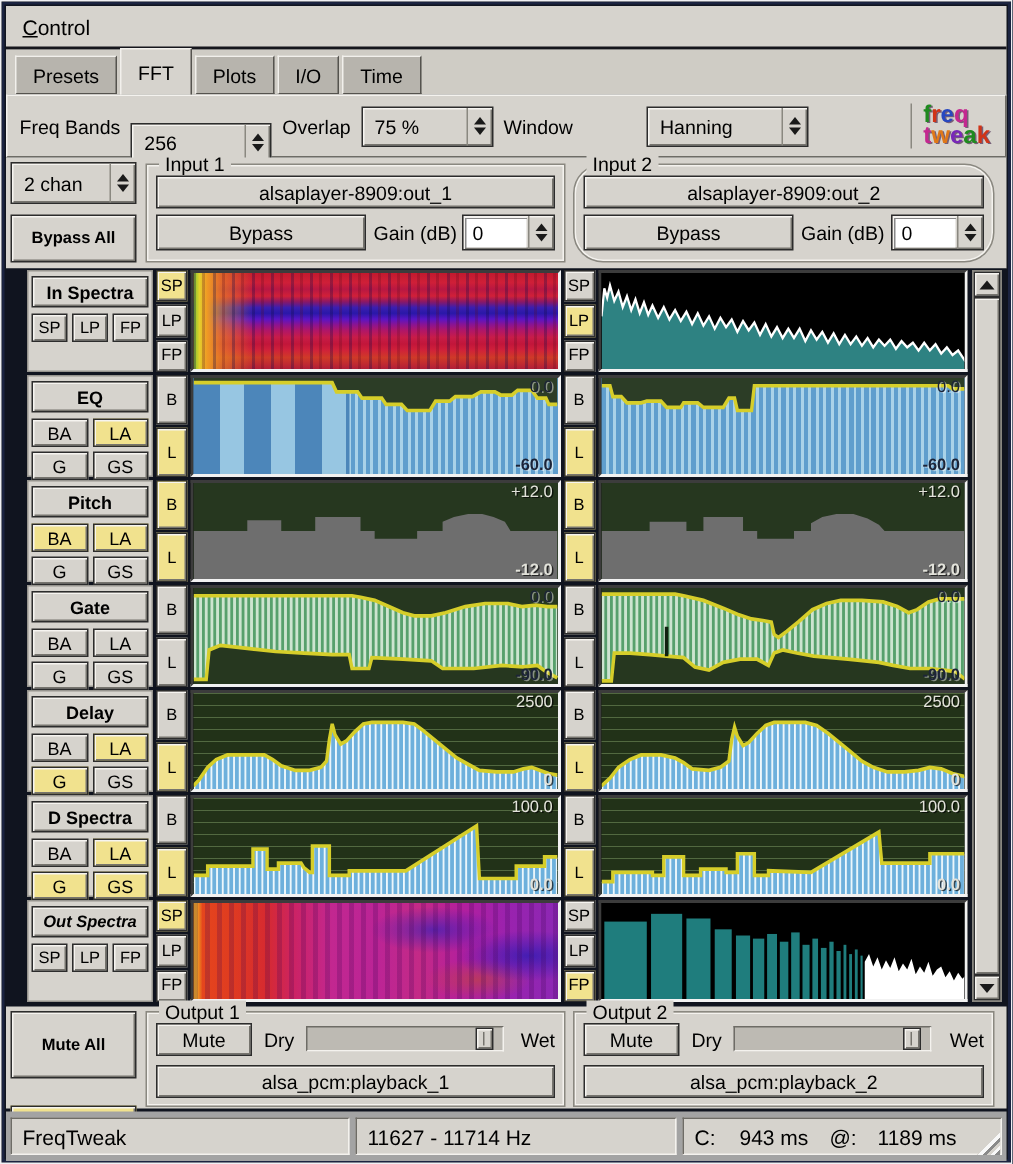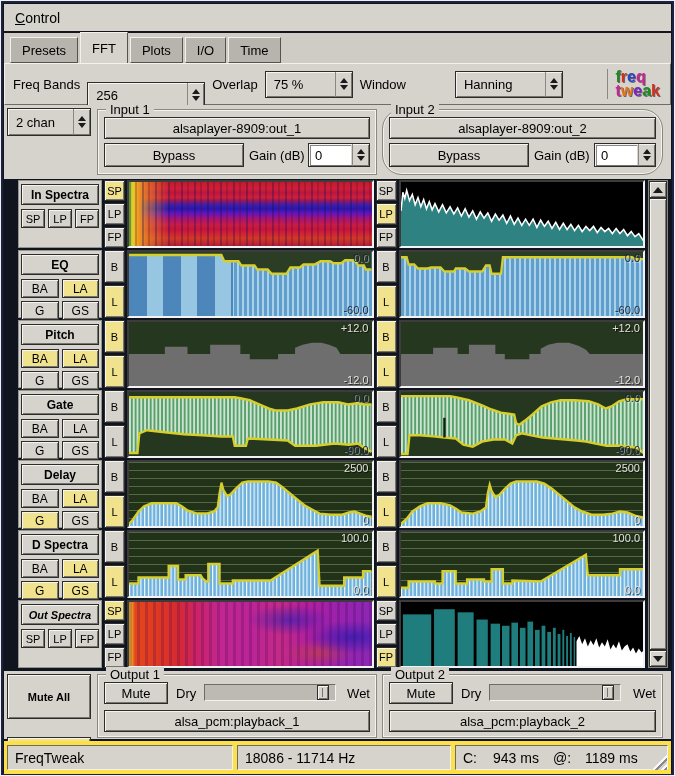--- a/index.html
+++ b/index.html
@@ -50,21 +50,21 @@
   .subgrid{display:grid;grid-template-columns:1fr 1fr;gap:3px;margin-top:4px;}
   .subgrid .btn{height:19px;font-size:12px;}
   .subrow3{display:flex;gap:3px;margin-top:4px;}
   .subrow3 .btn{width:25px;height:19px;font-size:11px;}
   .modecol{width:21px;display:flex;flex-direction:column;gap:2px;}
   .modecol .btn{flex:1;font-size:11px;padding:0;}
   .dispwrap{flex:1;position:relative;border:2px solid;border-color:#3c3c3c #f2f2f2 #f2f2f2 #3c3c3c;box-sizing:border-box;background:#000;}
   .disp{position:absolute;inset:0;overflow:hidden;}
   .disp svg{position:absolute;inset:0;width:100%;height:100%;display:block;}
   .vlabel{position:absolute;right:3px;font-size:11px;}
-  .vlabel.top{top:0px;} .vlabel.bot{bottom:0px;}
+  .vlabel.top{top:0px;} .vlabel.bot{bottom:0px;font-weight:bold;}
   .lab-dark{color:#1c2438;text-shadow:1px 1px 0 rgba(255,255,255,.45);}
   .lab-light{color:#e2e2da;text-shadow:1px 1px 0 rgba(0,0,0,.65);}
   .bg-dkgreen{background:#26371f;}
   .bg-grid{background:repeating-linear-gradient(180deg,rgba(130,160,105,.5) 0 1px,rgba(0,0,0,0) 1px 8px),#223218;}
   .eqbg{background:repeating-linear-gradient(90deg,#5f9ecd 0 3px,#a9d2e8 3px 5px);}
   .wideband{position:absolute;left:0;top:0;bottom:0;width:43%;
     background:repeating-linear-gradient(90deg,#4c86ba 0 18px,#97c6e2 18px 34px);}
   .spectro1{position:absolute;inset:0;background:
     repeating-linear-gradient(90deg,rgba(20,10,70,.30) 0 2px,rgba(0,0,0,0) 2px 6px,rgba(90,10,30,.25) 6px 8px,rgba(0,0,0,0) 8px 13px),
     linear-gradient(90deg,#7dc42e 0px,#e3cf2b 4px,#ef9a24 9px,rgba(239,154,36,.6) 18px,rgba(239,154,36,0) 40px),
@@ -83,21 +83,21 @@
   .sarrow.up{top:0;} .sarrow.down{bottom:0;}
   .sthumb{position:absolute;left:0;right:0;top:17px;bottom:17px;background:#d6d3cd;border:1px solid #2c2c2c;
     box-shadow:inset 1px 1px 0 #f6f4f0,inset -1px -1px 0 #76746e;box-sizing:border-box;}
   
   #outputrow{position:absolute;left:3px;top:670px;right:3px;height:68px;background:#d6d3cd;}
   .slider{position:relative;height:17px;background:#bdbab3;border:1px solid;border-color:#6e6c66 #f4f2ee #f4f2ee #6e6c66;box-sizing:border-box;}
   .sthumb2{position:absolute;top:0px;width:12px;height:15px;background:#d6d3cd;border:1px solid #2c2c2c;
     box-shadow:inset 1px 1px 0 #f6f4f0,inset -1px -1px 0 #76746e;box-sizing:border-box;}
   .sthumb2:after{content:"";position:absolute;left:4px;top:2px;bottom:2px;width:1px;background:#76746e;}
   
-  #statusbar{position:absolute;left:3px;top:740px;right:3px;height:33px;background:#fde047;
+  #statusbar{position:absolute;left:3px;top:740px;right:3px;height:33px;background:#a3a3a3;
     display:flex;gap:4px;align-items:center;padding:0 3px;box-sizing:border-box;font-size:14px;}
   .scell{height:25px;border:1px solid;border-color:#6e6c66 #f4f2ee #f4f2ee #6e6c66;
     display:flex;align-items:center;padding:0 7px;box-sizing:border-box;background:#d6d3cd;}
   .grip{position:absolute;right:4px;bottom:4px;width:16px;height:16px;
     background:repeating-linear-gradient(135deg,#f8f8f8 0 2px,#8a8a8a 2px 4px,#d6d3cd 4px 6px);
     clip-path:polygon(100% 0,100% 100%,0 100%);}
 </style>
 </head>
 <body>
 
@@ -110,21 +110,21 @@
   <div id="tabbar">
     <div class="tab">Presets</div>
     <div class="tab active">FFT</div>
     <div class="tab">Plots</div>
     <div class="tab">I/O</div>
     <div class="tab">Time</div>
   </div>
 
   <div id="fftpanel">
     <span>Freq Bands</span>
-    <div class="spin" style="width:118px;margin-top:22px;">
+    <div class="spin" style="width:94px;margin-top:22px;">
       <span class="val">256</span>
       <span class="arr">
           <span class="tri-up"></span>
           <span class="tri-down"></span>
         </span>
     </div>
     <span>Overlap</span>
     <div class="spin" style="width:88px;">
       <span class="val">75 %</span>
       <span class="arr">
@@ -147,20 +147,21 @@
   </div>
 
   <div id="inputrow">
     <div class="spin" style="position:absolute;left:3px;top:3px;width:84px;height:28px;">
       <span class="val">2 chan</span>
       <span class="arr">
           <span class="tri-up"></span>
           <span class="tri-down"></span>
         </span>
     </div>
+    <div class="btn" style="position:absolute;left:3px;top:38px;width:84px;height:32px;font-size:11px;font-weight:bold;">Bypass All</div>
 
     <div class="fieldset" style="left:93px;width:280px;">
       <span class="legend">Input 1</span>
       <div class="btn" style="position:absolute;left:6px;right:6px;top:7px;height:22px;font-size:13px;">alsaplayer-8909:out_1</div>
       <div class="btn" style="position:absolute;left:6px;top:33px;width:140px;height:24px;font-size:13px;">Bypass</div>
       <span style="position:absolute;left:151px;top:38px;font-size:13px;">Gain (dB)</span>
       <div class="spin white" style="position:absolute;right:6px;top:33px;width:62px;height:24px;">
         <span class="val">0</span>
         <span class="arr">
             <span class="tri-up"></span>
@@ -550,21 +551,21 @@
       <span style="position:absolute;right:6px;top:11px;font-size:13px;">Wet</span>
       <div class="btn" style="position:absolute;left:6px;right:6px;top:35px;height:22px;font-size:13px;">alsa_pcm:playback_2</div>
     </div>
   </div>
 
   <div id="statusbar">
     <div class="scell" style="width:226px;">
         <span>FreqTweak</span>
       </div>
     <div class="scell" style="width:214px;">
-        <span>18086 - 11714 Hz</span>
+        <span>11627 - 11714 Hz</span>
       </div>
     <div class="scell" style="flex:1;">
       <span>C:</span>
       <span style="margin-left:16px;">943 ms</span>
       <span style="margin-left:14px;">@:</span>
       <span style="margin-left:14px;">1189 ms</span>
     </div>
     <div class="grip"></div>
   </div>
 

